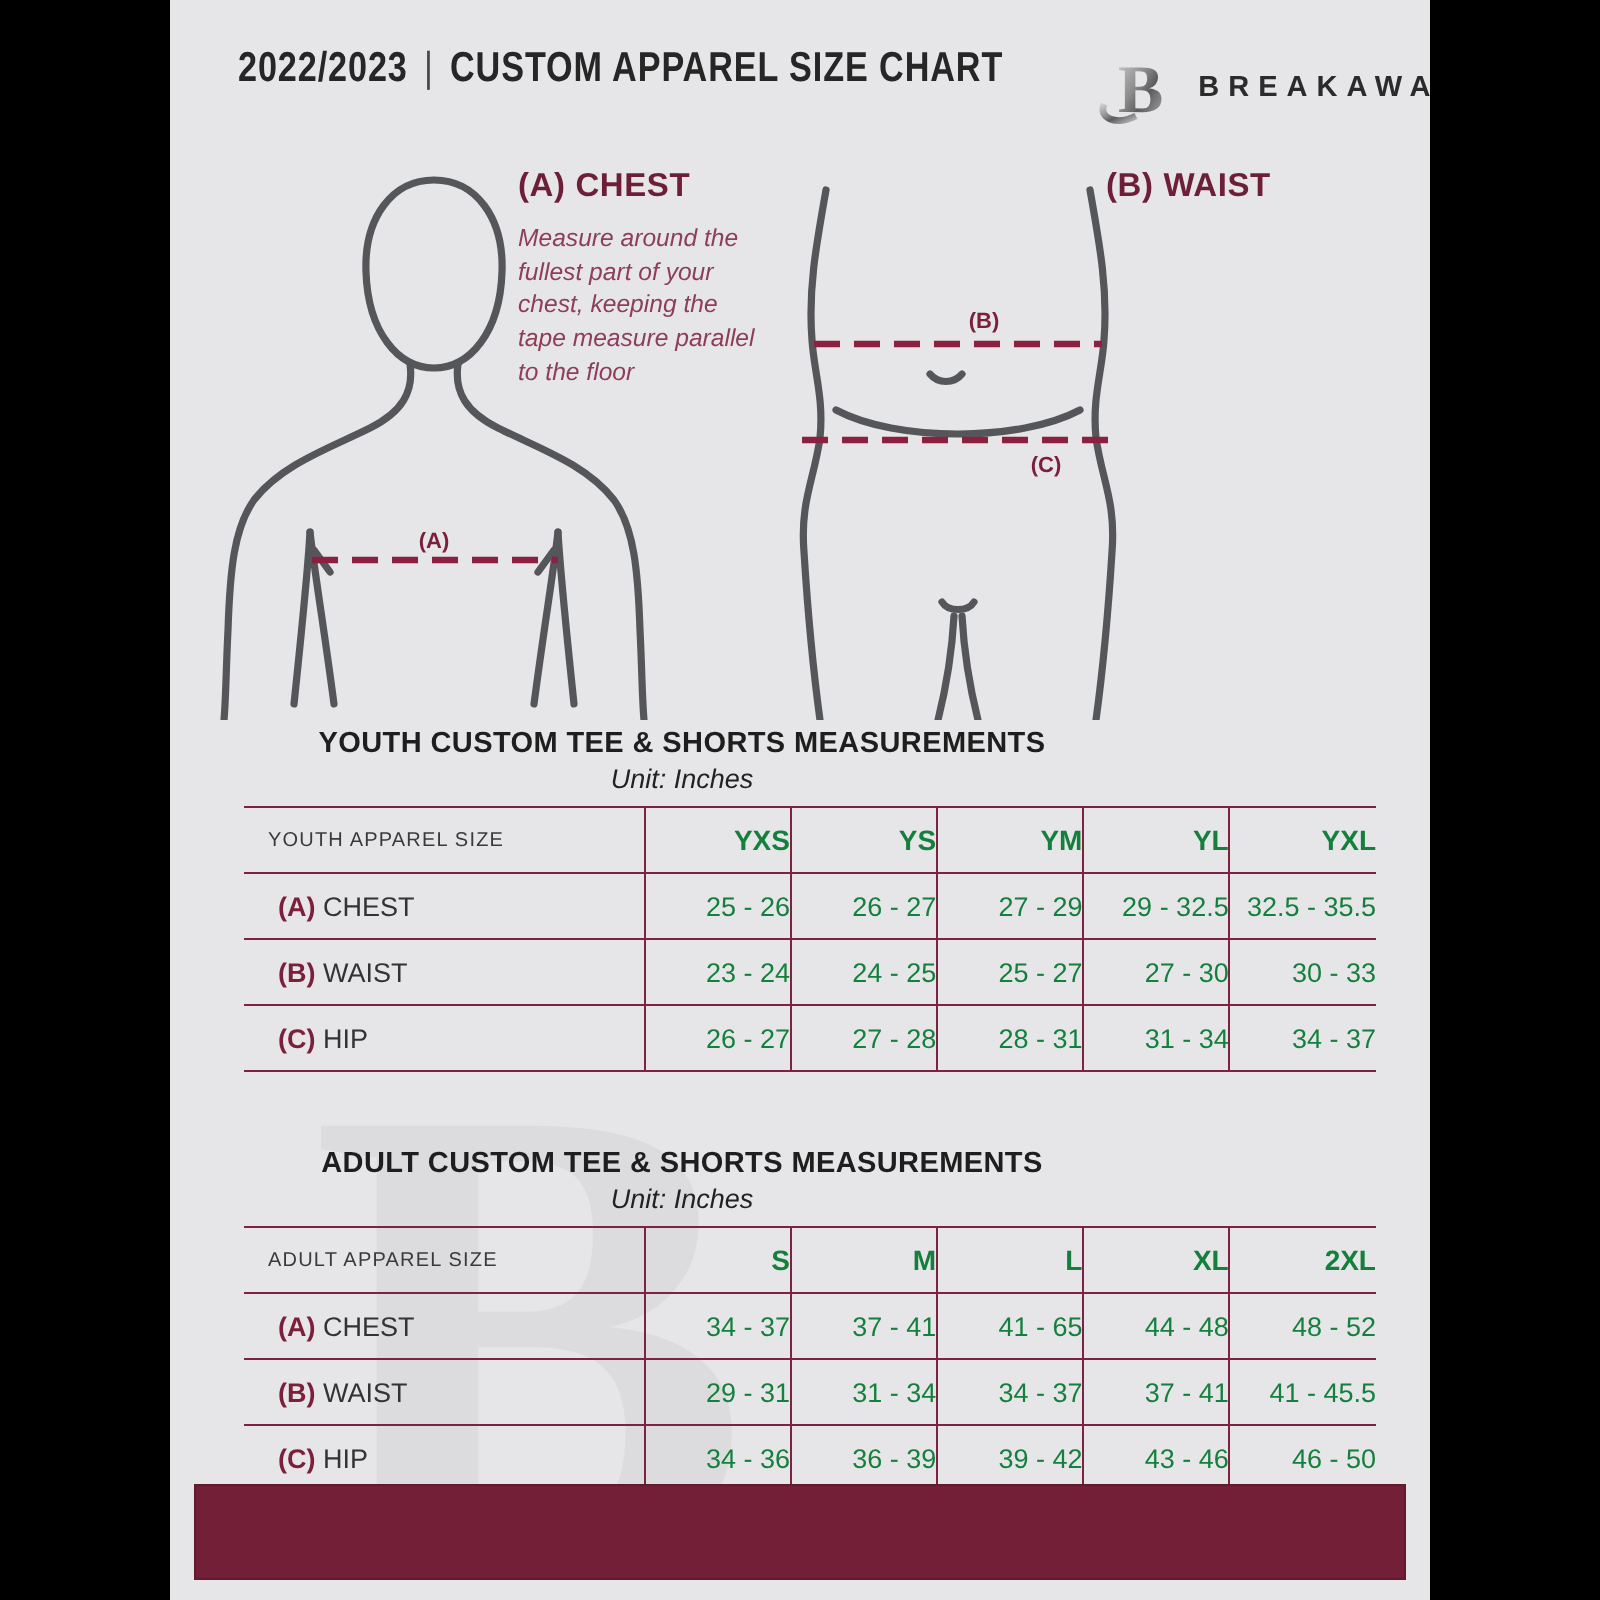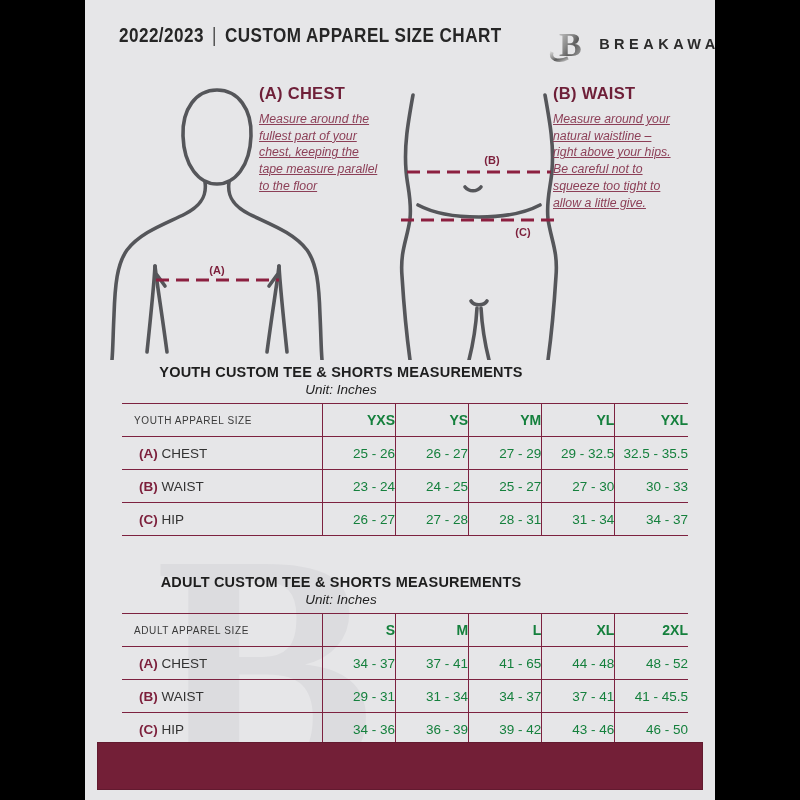--- a/index.html
+++ b/index.html
@@ -43,21 +43,21 @@
   .guide-block{position:absolute;}
   .gb-chest{left:174px;top:84px;width:138px;}
   .gb-waist{left:468px;top:84px;width:154px;}
   .gb-hips{left:468px;top:218px;width:154px;}
   .guide-heading{
     font-weight:bold;font-size:16.5px;color:#6e1f38;letter-spacing:0.3px;
     margin:0 0 8px 0;
   }
   .guide-text{
     font-style:italic;font-size:12.3px;line-height:1.36;color:#8c3f57;
-    white-space:pre-line;margin:0;text-decoration:underline;
+    white-space:pre-line;margin:0;
   }
   
   .tbl-section{position:absolute;left:0;width:512px;z-index:1;}
   .sec-youth{top:364px;}
   .sec-adult{top:574px;}
   .tbl-title{
     text-align:center;font-weight:bold;font-size:14.5px;color:#1e1e1e;
     letter-spacing:0.2px;margin:0;
   }
   .tbl-unit{
@@ -152,26 +152,20 @@
     <div class="guide-block gb-chest">
       <p class="guide-heading">(A) CHEST</p>
       <p class="guide-text">Measure around the
 fullest part of your
 chest, keeping the
 tape measure parallel
 to the floor</p>
     </div>
     <div class="guide-block gb-waist">
       <p class="guide-heading">(B) WAIST</p>
-      <p class="guide-text">Measure around your
-natural waistline –
-right above your hips.
-Be careful not to
-squeeze too tight to
-allow a little give.</p>
     </div>
   </div>
 
   <div class="tbl-section sec-youth">
     <p class="tbl-title">YOUTH CUSTOM TEE &amp; SHORTS MEASUREMENTS</p>
     <p class="tbl-unit">Unit: Inches</p>
     <table class="size-table">
       <colgroup>
           <col class="c0">
           <col class="cn">

